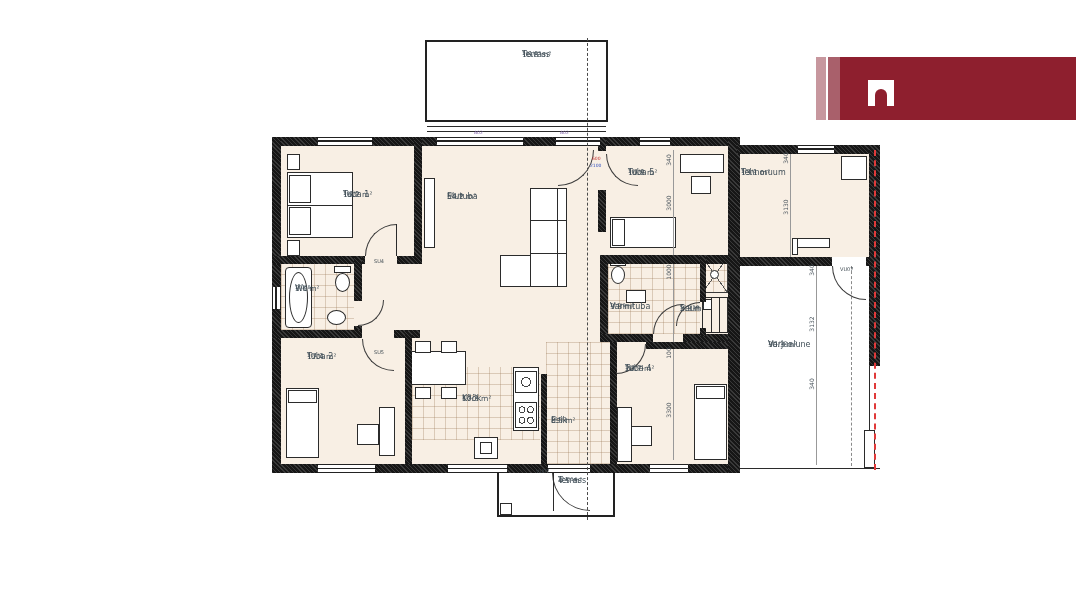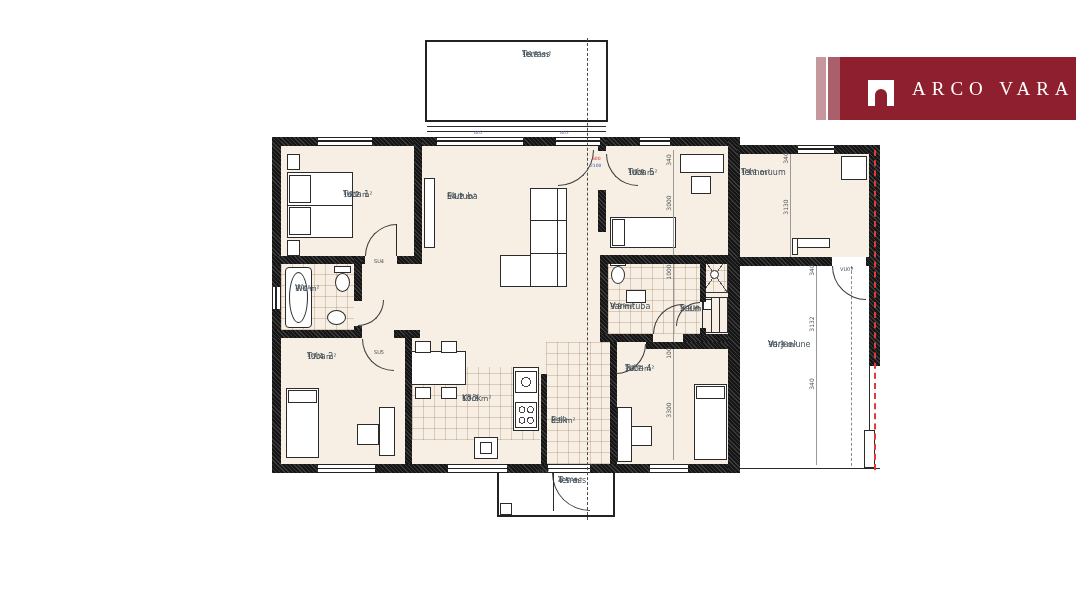--- a/index.html
+++ b/index.html
@@ -279,16 +279,15 @@
   <span class="tc" style="left:592px;top:156px;color:#c03030;font-size:4.5px;">600</span>
   <span class="tc" style="left:590px;top:163px;color:#3050c0;font-size:4.5px;">2100</span>
 
   <div id="logo">
     <div class="s1"></div>
     <div class="s2"></div>
     <div class="main"></div>
     <div class="arch">
       <div class="archhole"></div>
     </div>
-    <div class="brand">ARCO VARA</div>
   </div>
 
 </div>
 
 </body></html>

